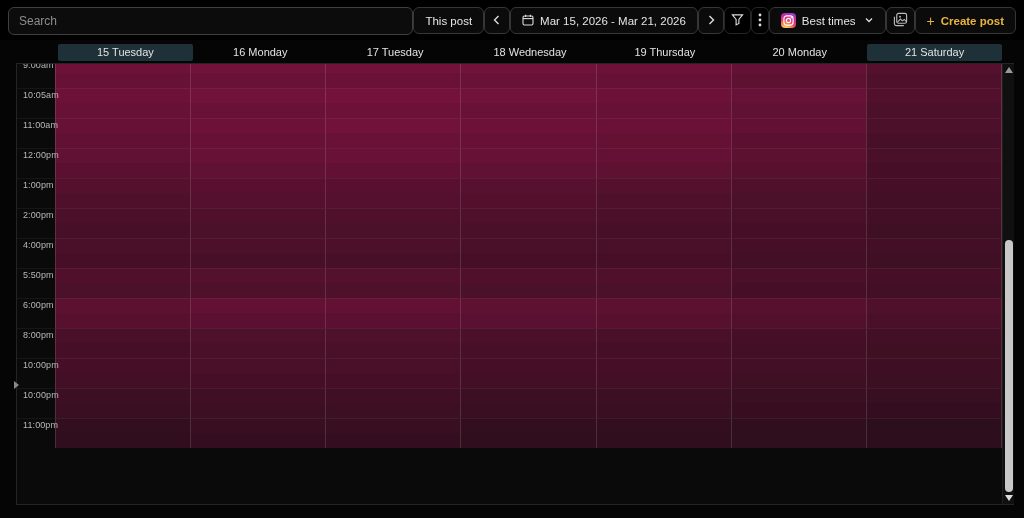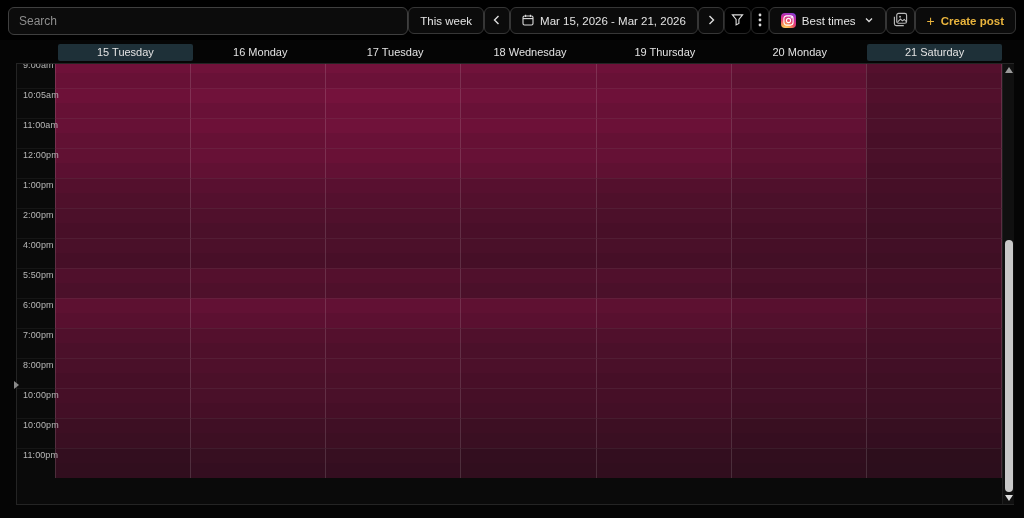--- a/index.html
+++ b/index.html
@@ -49,21 +49,21 @@
   
   .edge-marker { position:absolute; left:14px; top:381px; width:0; height:0;
     border-top:4px solid transparent; border-bottom:4px solid transparent; border-left:5px solid #8a8a8a; }
 </style>
 </head>
 <body>
 
 <div class="toolbar">
   <input class="search" type="text" placeholder="Search" style="">
 
-  <button class="btn">This week</button>
+  <button class="btn">This post</button>
 
   <button class="btn icon-btn">
     <span>
       <svg width="12" height="12" viewBox="0 0 12 12">
           <polyline points="7.5,2 3.5,6 7.5,10" fill="none" stroke="#ddd" stroke-width="1.4"></polyline>
         </svg>
     </span>
   </button>
 
   <button class="btn">
@@ -274,34 +274,20 @@
           <div class="heat-cell" style="background: linear-gradient(rgb(98, 17, 52) 0px, rgb(98, 17, 52) 50%, rgb(92, 16, 49) 50%, rgb(92, 16, 49) 100%);"></div>
           <div class="heat-cell" style="background: linear-gradient(rgb(98, 17, 52) 0px, rgb(98, 17, 52) 50%, rgb(92, 16, 49) 50%, rgb(92, 16, 49) 100%);"></div>
           <div class="heat-cell" style="background: linear-gradient(rgb(95, 17, 50) 0px, rgb(95, 17, 50) 50%, rgb(90, 16, 48) 50%, rgb(90, 16, 48) 100%);"></div>
           <div class="heat-cell" style="background: linear-gradient(rgb(93, 17, 49) 0px, rgb(93, 17, 49) 50%, rgb(88, 16, 47) 50%, rgb(88, 16, 47) 100%);"></div>
           <div class="heat-cell" style="background: linear-gradient(rgb(88, 16, 47) 0px, rgb(88, 16, 47) 50%, rgb(83, 16, 45) 50%, rgb(83, 16, 45) 100%);"></div>
           <div class="heat-cell" style="background: linear-gradient(rgb(79, 16, 43) 0px, rgb(79, 16, 43) 50%, rgb(75, 16, 41) 50%, rgb(75, 16, 41) 100%);"></div>
         </div>
       </div>
       <div class="hrow">
         <div class="time-cell">
-          <span class="time-label">7:00pm</span>
-        </div>
-        <div class="cells">
-          <div class="heat-cell" style="background: linear-gradient(rgb(80, 16, 44) 0px, rgb(80, 16, 44) 50%, rgb(75, 16, 42) 50%, rgb(75, 16, 42) 100%);"></div>
-          <div class="heat-cell" style="background: linear-gradient(rgb(84, 16, 45) 0px, rgb(84, 16, 45) 50%, rgb(79, 16, 43) 50%, rgb(79, 16, 43) 100%);"></div>
-          <div class="heat-cell" style="background: linear-gradient(rgb(84, 16, 45) 0px, rgb(84, 16, 45) 50%, rgb(79, 16, 43) 50%, rgb(79, 16, 43) 100%);"></div>
-          <div class="heat-cell" style="background: linear-gradient(rgb(80, 16, 44) 0px, rgb(80, 16, 44) 50%, rgb(75, 16, 42) 50%, rgb(75, 16, 42) 100%);"></div>
-          <div class="heat-cell" style="background: linear-gradient(rgb(80, 16, 44) 0px, rgb(80, 16, 44) 50%, rgb(75, 16, 42) 50%, rgb(75, 16, 42) 100%);"></div>
-          <div class="heat-cell" style="background: linear-gradient(rgb(76, 16, 42) 0px, rgb(76, 16, 42) 50%, rgb(72, 15, 40) 50%, rgb(72, 15, 40) 100%);"></div>
-          <div class="heat-cell" style="background: linear-gradient(rgb(70, 15, 39) 0px, rgb(70, 15, 39) 50%, rgb(67, 15, 38) 50%, rgb(67, 15, 38) 100%);"></div>
-        </div>
-      </div>
-      <div class="hrow">
-        <div class="time-cell">
           <span class="time-label">8:00pm</span>
         </div>
         <div class="cells">
           <div class="heat-cell" style="background: linear-gradient(rgb(74, 16, 41) 0px, rgb(74, 16, 41) 50%, rgb(70, 15, 39) 50%, rgb(70, 15, 39) 100%);"></div>
           <div class="heat-cell" style="background: linear-gradient(rgb(79, 16, 43) 0px, rgb(79, 16, 43) 50%, rgb(75, 16, 41) 50%, rgb(75, 16, 41) 100%);"></div>
           <div class="heat-cell" style="background: linear-gradient(rgb(79, 16, 43) 0px, rgb(79, 16, 43) 50%, rgb(75, 16, 41) 50%, rgb(75, 16, 41) 100%);"></div>
           <div class="heat-cell" style="background: linear-gradient(rgb(76, 16, 42) 0px, rgb(76, 16, 42) 50%, rgb(72, 15, 40) 50%, rgb(72, 15, 40) 100%);"></div>
           <div class="heat-cell" style="background: linear-gradient(rgb(74, 16, 41) 0px, rgb(74, 16, 41) 50%, rgb(70, 15, 39) 50%, rgb(70, 15, 39) 100%);"></div>
           <div class="heat-cell" style="background: linear-gradient(rgb(70, 15, 39) 0px, rgb(70, 15, 39) 50%, rgb(67, 15, 38) 50%, rgb(67, 15, 38) 100%);"></div>
           <div class="heat-cell" style="background: linear-gradient(rgb(66, 15, 38) 0px, rgb(66, 15, 38) 50%, rgb(63, 15, 36) 50%, rgb(63, 15, 36) 100%);"></div>

